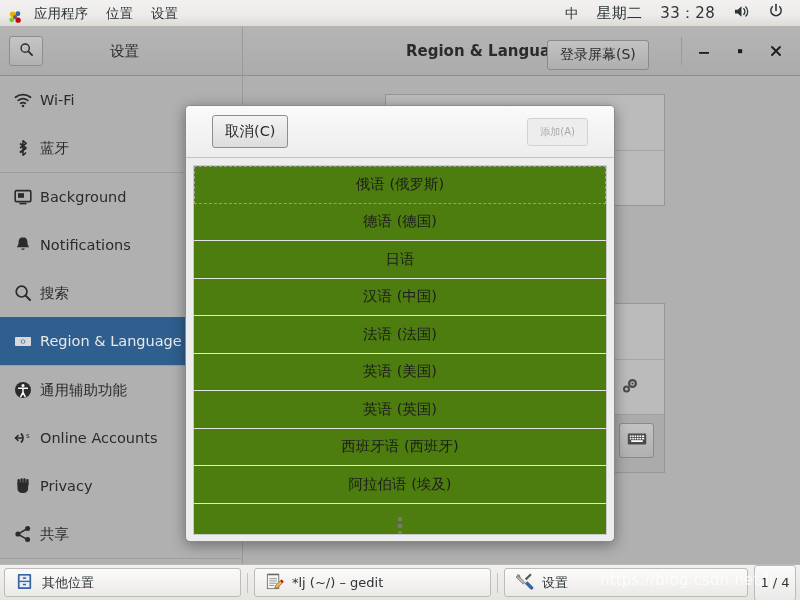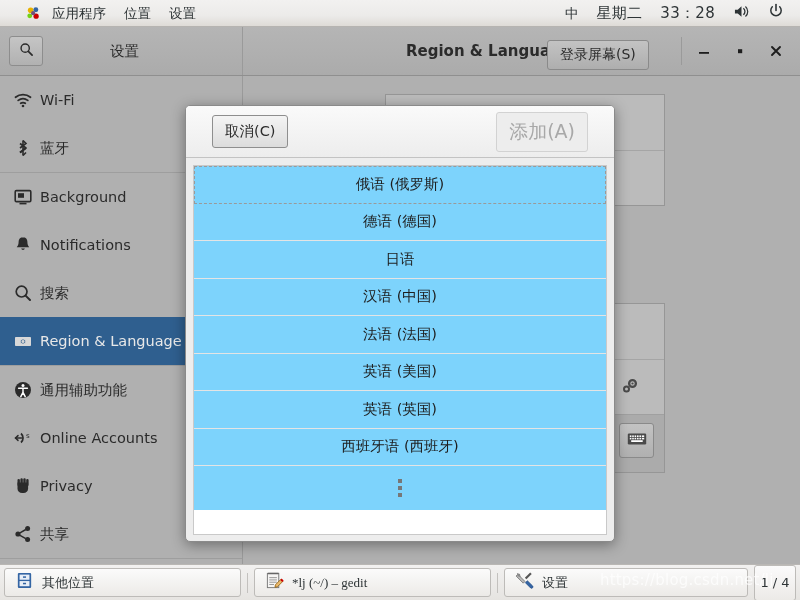--- a/index.html
+++ b/index.html
@@ -12,21 +12,21 @@
   #screen { position: relative; width: 800px; height: 600px; }
 
   
   #top-panel {
     position: absolute; left: 0; top: 0; width: 800px; height: 27px;
     background: linear-gradient(to bottom, #f2f1f0 0%, #ecebe9 60%, #dedbd7 100%);
     border-bottom: 1px solid #b6b4b1;
     display: flex; align-items: center;
     font-size: 13px; color: #2e3436;
   }
-  .panel-menu { display: flex; align-items: center; gap: 0; padding-left: 4px; margin-left: 18px; }
+  .panel-menu { display: flex; align-items: flex-end; gap: 0; padding-left: 4px; }
   .panel-item {
     padding: 3px 9px; font-size: 13.5px; color: #2e3436; cursor: default;
     line-height: 18px;
   }
   .panel-right { margin-left: auto; display: flex; align-items: center; padding-right: 8px; gap: 2px;}
   .panel-right .panel-item { padding: 3px 8px; }
   .fedora-logo { width: 15px; height: 15px; margin-left: 4px; margin-right: 2px; position: relative; }
   .clock { font-size: 15px; letter-spacing: 0.3px; color:#2e3436; }
   .tp-icon { display:inline-block; vertical-align:middle; }
 
@@ -147,53 +147,53 @@
   #dlg-cancel {
     padding: 6px 12px; font-size: 14.5px; color:#2b2b2b;
     border:1px solid #8e8e8e; border-radius:3px;
     background: linear-gradient(to bottom,#f4f4f4,#dcdcdc); cursor:pointer;
   }
   #dlg-title {
     position:absolute; left:0; right:0; text-align:center;
     font-size: 15px; font-weight: 700; color: #1f1f1f; pointer-events:none;
   }
   #dlg-add {
-    margin-left:auto; padding: 6px 12px; font-size:19px; color:#a8a8a8;
+    margin-left:auto; padding: 6px 12px; font-size:10px; color:#a8a8a8;
     border:1px solid #d2d2d2; border-radius:3px; background:#ededed; cursor:default;
     position:relative; z-index:2;
   }
   #dlg-body { padding: 7px; height: 384px; }
   #src-list {
     background:#fff; border:1px solid #c9c9c9; height: 100%; overflow:hidden;
   }
   .src-row {
     height: 37.5px; display:flex; align-items:center; justify-content:center;
     font-size: 14.5px; color:#1d1d1d; cursor:pointer;
-    border-bottom: 1px solid #e4e4e4; background:#7dd3fc;
+    border-bottom: 1px solid #e4e4e4; background:#4d7c0f;
   }
   .src-row.focused {
     border: 1px dashed #9a9a9a; height: 37.5px;
   }
   .src-row.more { border-bottom:none; height: 44px; }
   .dots { display:flex; flex-direction:column; gap:3px; }
   .dots i { width:4px; height:4px; background:#777; display:block; }
 
   
   #taskbar {
     position:absolute; left:0; top:564px; width:800px; height:36px;
     background: linear-gradient(to bottom,#f2f1f0 0%, #e6e4e1 100%);
     border-top: 1px solid #b9b7b4;
     display:flex; align-items:center; padding: 3px 4px; gap: 6px;
   }
   .task-btn {
     height: 29px; display:flex; align-items:center; gap:8px;
     padding: 0 10px; font-size: 13px; color: #2e3436;
     border:1px solid #bdbbb8; border-radius:3px;
     background: linear-gradient(to bottom,#fbfbfb,#eceae7);
-    cursor:pointer; overflow:hidden; white-space:nowrap;font-family:Liberation Serif, serif;
+    cursor:pointer; overflow:hidden; white-space:nowrap;
   }
   #tb-files { width: 237px; }
   #tb-gedit { width: 237px; }
   #tb-settings { flex: 1; }
   #pager {
     width: 42px; height: 36px; display:flex; align-items:center; justify-content:center;
     font-size: 13px; color:#2e3436;
     border:1px solid #bdbbb8; border-radius:3px;
     background: linear-gradient(to bottom,#fbfbfb,#eceae7);
   }
@@ -460,20 +460,21 @@
       <div id="dlg-body">
         <div id="src-list">
           <div class="src-row focused">俄语 (俄罗斯)</div>
           <div class="src-row">德语 (德国)</div>
           <div class="src-row">日语</div>
           <div class="src-row">汉语 (中国)</div>
           <div class="src-row">法语 (法国)</div>
           <div class="src-row">英语 (美国)</div>
           <div class="src-row">英语 (英国)</div>
           <div class="src-row">西班牙语 (西班牙)</div>
+          <div class="src-row">阿拉伯语 (埃及)</div>
           <div class="src-row more">
             <span class="dots">
                 <i></i>
                 <i></i>
                 <i></i>
               </span>
           </div>
         </div>
       </div>
     </div>

